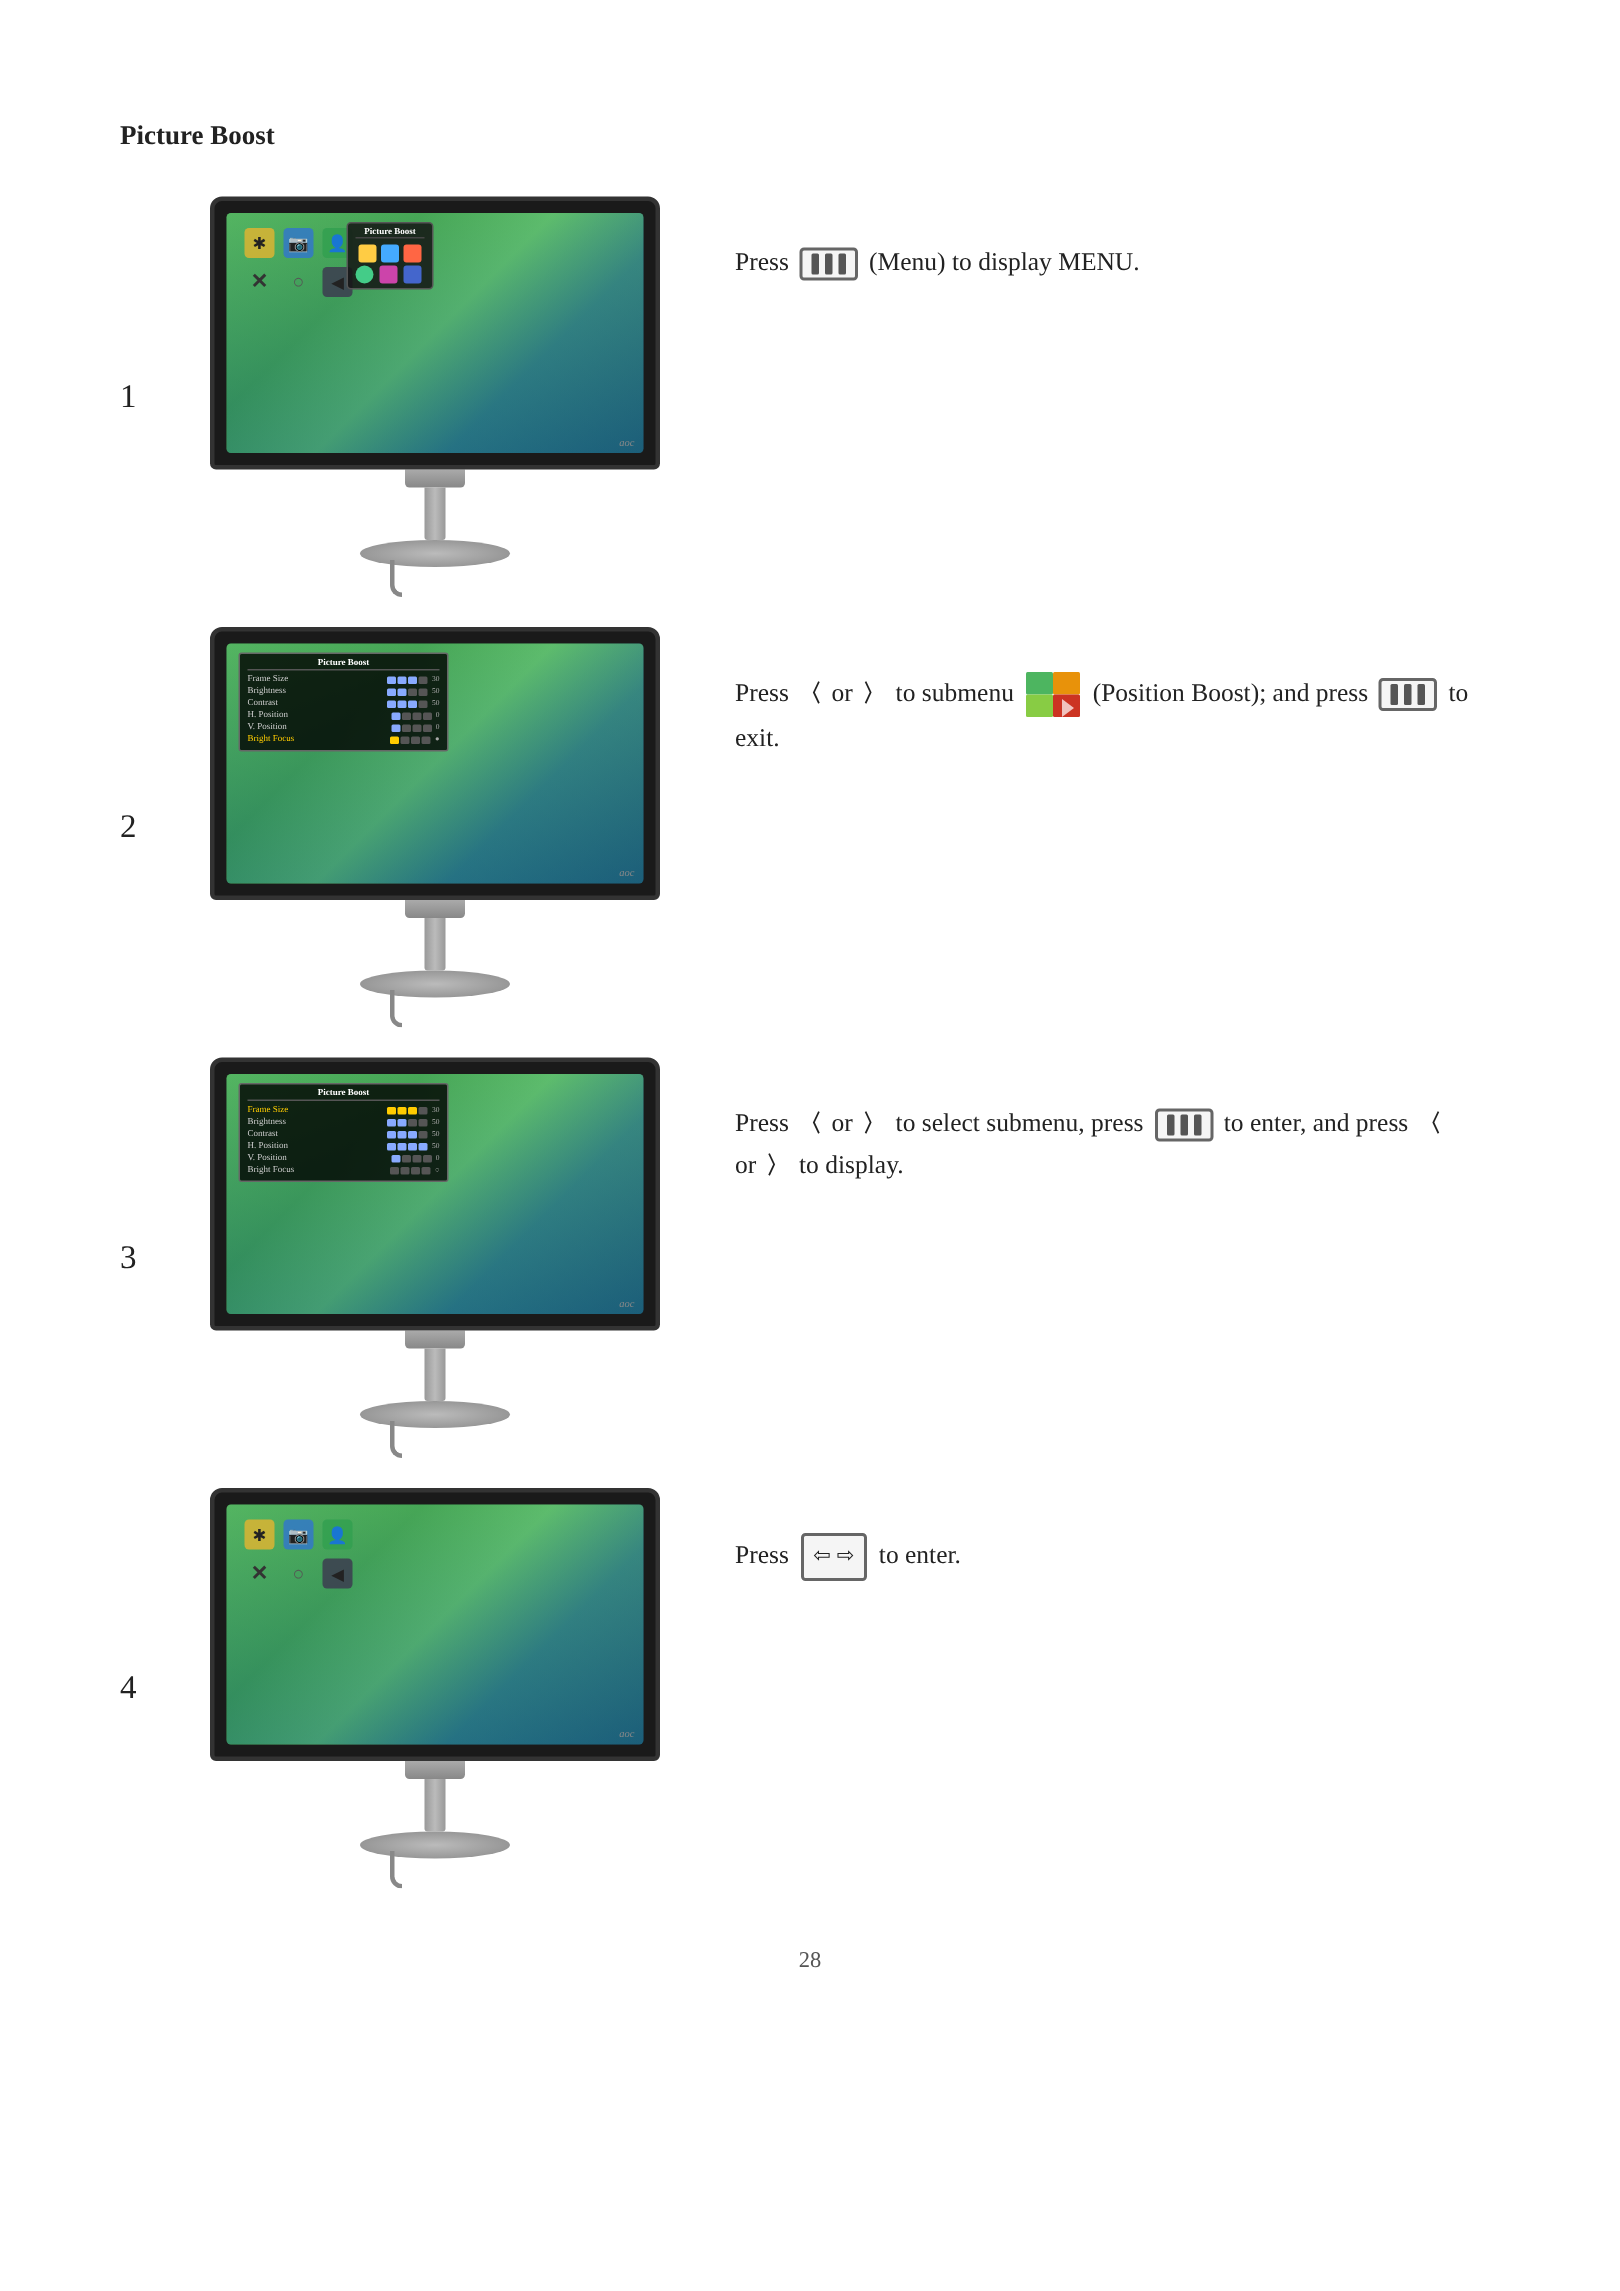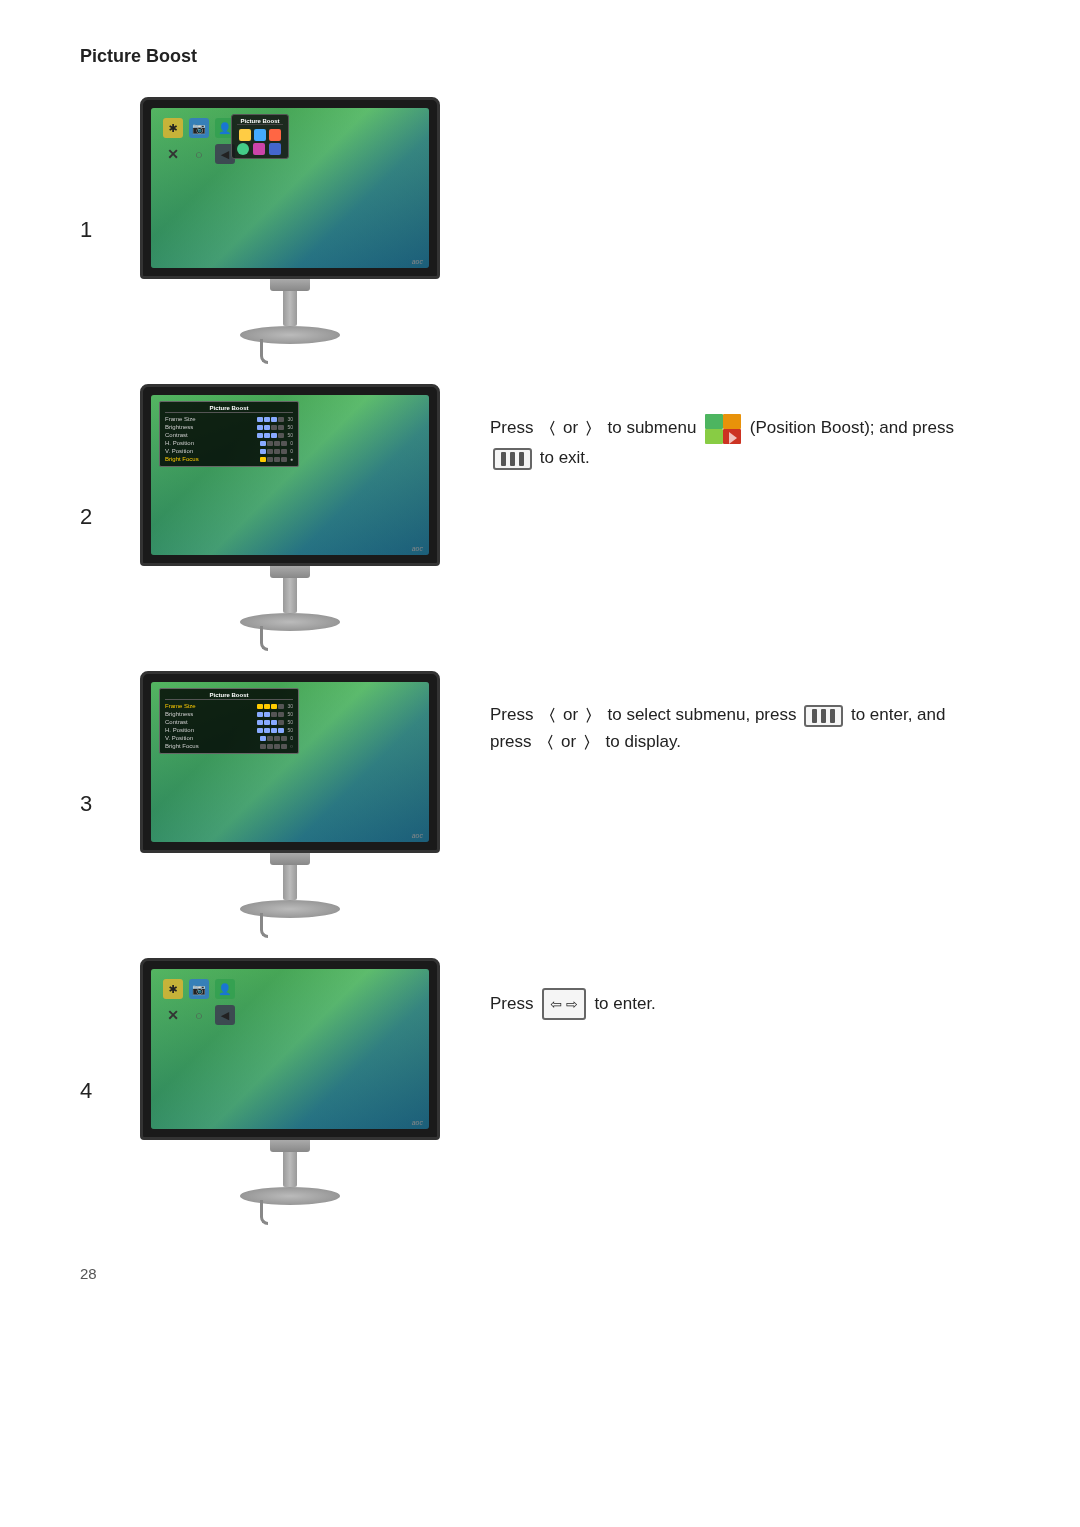--- a/index.html
+++ b/index.html
@@ -6,21 +6,22 @@
     body {
       background: #ffffff;
       font-family: Arial, sans-serif;
       width: 1080px;
       min-height: 1527px;
       position: relative;
       color: #222;
     }
 
     .page-container {
-      padding: 46px 80px;
+      padding: 80px 80px;
+      font-family: Liberation Serif, serif;
     }
 
     .page-title {
       font-weight: bold;
       font-size: 18px;
       margin-bottom: 30px;
     }
 
     .steps-container {
       display: flex;
@@ -292,21 +293,21 @@
       background: #ffcc00;
     }
 
     .osd-bar-num {
       color: #aaa;
       font-size: 5px;
       margin-left: 2px;
     }
 
     .page-number {
-      text-align: left;
+      text-align: center;
       font-size: 15px;
       color: #555;
       margin-top: 20px;
     }
 
     
     .osd-v3-row {
       display: flex;
       align-items: center;
       justify-content: space-between;
@@ -364,20 +365,29 @@
                 </div>
               </div>
               <div class="aoc-logo">aoc</div>
             </div>
           </div>
           <div class="monitor-stand-top"></div>
           <div class="monitor-stand-neck"></div>
           <div class="monitor-stand-base"></div>
           <div class="monitor-cable"></div>
         </div>
+      </div>
+      <div class="instruction-area">
+        <span>Press </span>
+        <span class="btn-icon">
+          <span></span>
+            <span></span>
+            <span></span>
+        </span>
+        <span> (Menu) to display MENU.</span>
       </div>
     </div>
 
     <div class="step-row">
       <div class="step-number">2</div>
       <div class="monitor-container">
         <div class="monitor">
           <div class="monitor-screen-outer">
             <div class="monitor-screen">
               <div class="monitor-screen-overlay"></div>

